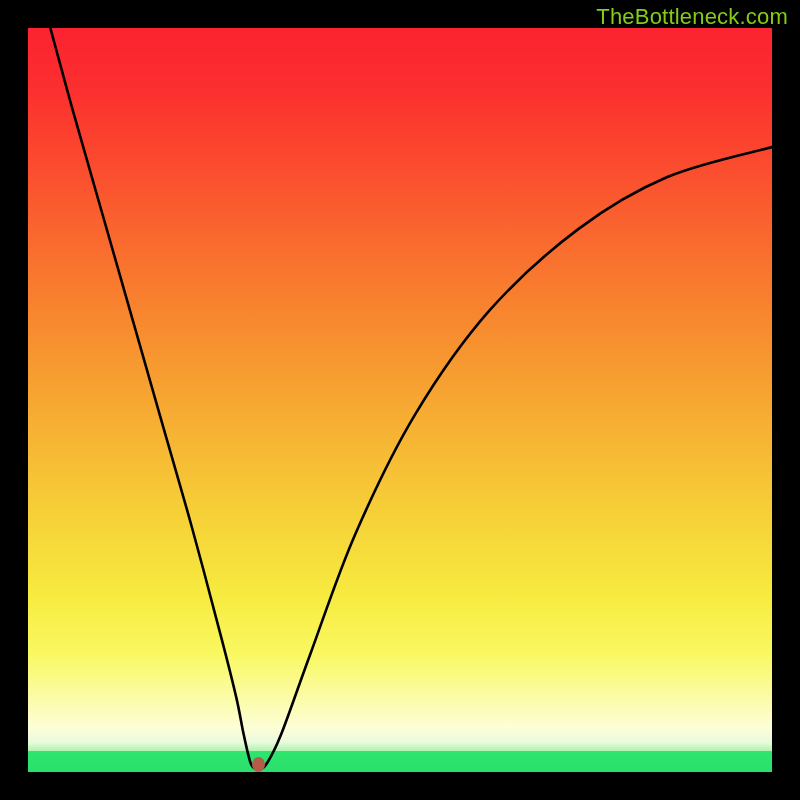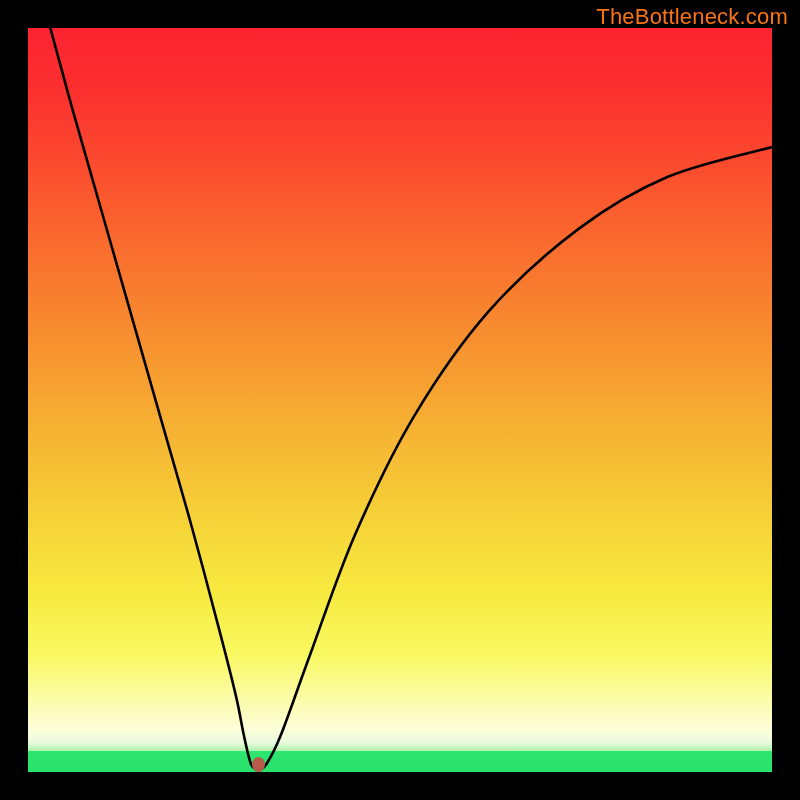--- a/index.html
+++ b/index.html
@@ -8,21 +8,21 @@
     height: 800px;
     background: #000;
     position: relative;
     overflow: hidden;
     font-family: Arial, Helvetica, sans-serif;
   }
   .watermark {
     position: absolute;
     top: 4px;
     right: 12px;
-    color: #f97316;
+    color: #84cc16;
     font-size: 22px;
     font-weight: 500;
     z-index: 10;
     letter-spacing: 0.2px;
   }
   .plot-area {
     position: absolute;
     top: 28px;
     left: 28px;
     width: 744px;

